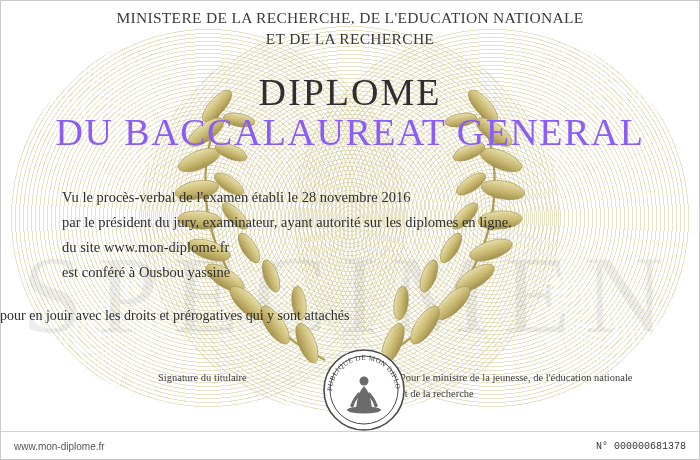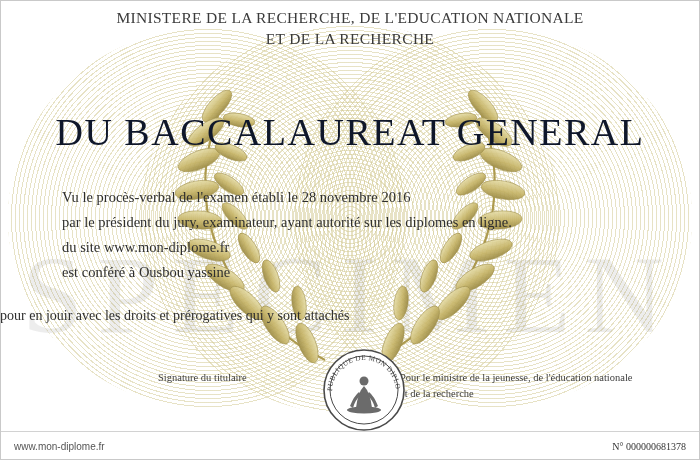--- a/index.html
+++ b/index.html
@@ -102,21 +102,21 @@
     letter-spacing: 2px;
     color: #2f2f2f;
   }
   .title2 {
     position: absolute;
     top: 110px;
     left: 0; right: 0;
     text-align: center;
     font-size: 38px;
     letter-spacing: 1.5px;
-    color: #0f172a;
+    color: #8b5cf6;
   }
 
   .body {
     position: absolute;
     top: 185px;
     left: 62px;
     width: 560px;
     font-size: 14.5px;
     line-height: 1.72;
     color: #2e2e2e;
@@ -172,21 +172,21 @@
     bottom: 8px;
     left: 14px;
     font-family: "Liberation Sans", sans-serif;
     font-size: 10px;
     color: #555;
   }
   .footer-right {
     position: absolute;
     bottom: 8px;
     right: 14px;
-    font-family: Liberation Serif, serif;
+    font-family: Liberation Mono, monospace;
     font-size: 10px;
     color: #333;
   }
 </style>
 </head>
 <body>
 
 <div id="page">
 
   <div class="bg-layer">
@@ -247,20 +247,21 @@
       <ellipse cx="264" cy="216" rx="17" ry="7" transform="rotate(-70 264 216)"></ellipse>
       <ellipse cx="236" cy="243" rx="17" ry="7" transform="rotate(-82 236 243)"></ellipse>
     </g>
   </svg>
 
   <div class="ministry">
     <span class="l1">MINISTERE DE LA RECHERCHE, DE L'EDUCATION NATIONALE</span>
     <span class="l2">ET DE LA RECHERCHE</span>
   </div>
 
+  <div class="title1">DIPLOME</div>
   <div class="title2">DU BACCALAUREAT GENERAL</div>
 
   <div class="body">
     <div>Vu le procès-verbal de l'examen établi le 28 novembre 2016</div>
     <div>par le président du jury, examinateur, ayant autorité sur les diplomes en ligne.</div>
     <div>du site www.mon-diplome.fr</div>
     <div>est conféré à Ousbou yassine</div>
   </div>
 
   <div class="rights">pour en jouir avec les droits et prérogatives qui y sont attachés</div>

